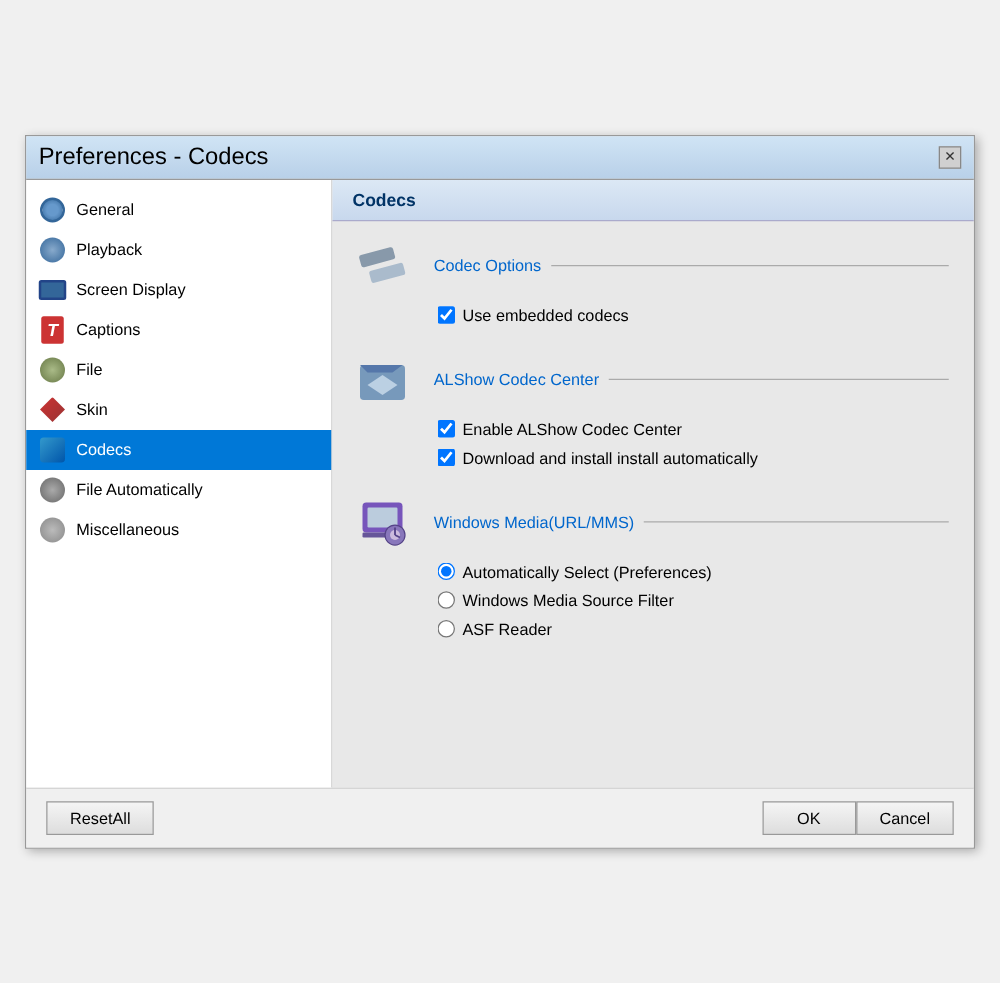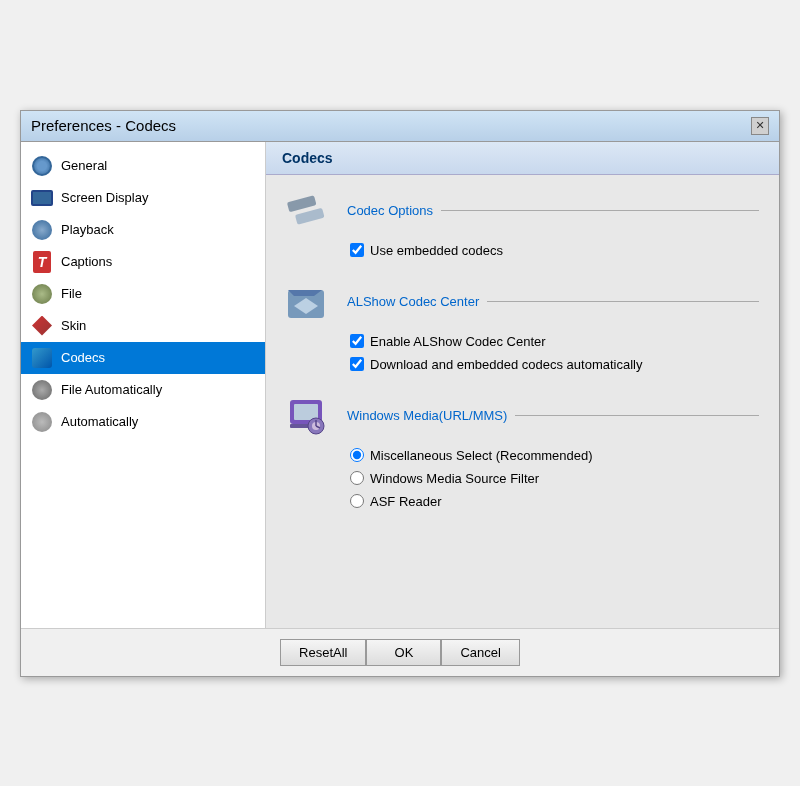--- a/index.html
+++ b/index.html
@@ -21,21 +21,21 @@
     }
     .title-bar {
       background: linear-gradient(to bottom, #d0e4f5, #b8d0e8);
       padding: 6px 10px;
       display: flex;
       justify-content: space-between;
       align-items: center;
       border-bottom: 1px solid #999;
     }
     .title-bar-text {
-      font-size: 15px;
+      font-size: 19px;
       font-weight: normal;
       color: #000;
     }
     .close-btn {
       width: 18px;
       height: 18px;
       background: #d0d0d0;
       border: 1px solid #888;
       cursor: pointer;
       display: flex;
@@ -155,21 +155,21 @@
     .option-row input[type="radio"] {
       width: 14px;
       height: 14px;
       cursor: pointer;
     }
     .option-label {
       cursor: pointer;
     }
     .footer {
       display: flex;
-      justify-content: center;
+      justify-content: space-between;
       align-items: center;
       padding: 10px 16px;
       border-top: 1px solid #ccc;
       background: #f0f0f0;
     }
     .footer-left {
       display: flex;
       gap: 8px;
     }
     .footer-right {
@@ -257,34 +257,34 @@
 
       <div class="sidebar-item">
         <div class="sidebar-icon">
           <div class="icon-general"></div>
         </div>
         <span class="sidebar-label">General</span>
       </div>
 
       <div class="sidebar-item">
         <div class="sidebar-icon">
+          <div class="icon-playback"></div>
+        </div>
+        <span class="sidebar-label">Playback</span>
+      </div>
+
+      <div class="sidebar-item">
+        <div class="sidebar-icon">
           <div class="icon-screen"></div>
         </div>
         <span class="sidebar-label">Screen Display</span>
       </div>
 
       <div class="sidebar-item">
         <div class="sidebar-icon">
-          <div class="icon-playback"></div>
-        </div>
-        <span class="sidebar-label">Playback</span>
-      </div>
-
-      <div class="sidebar-item">
-        <div class="sidebar-icon">
           <div class="icon-captions">T</div>
         </div>
         <span class="sidebar-label">Captions</span>
       </div>
 
       <div class="sidebar-item">
         <div class="sidebar-icon">
           <div class="icon-audio"></div>
         </div>
         <span class="sidebar-label">File</span>
@@ -308,21 +308,21 @@
         <div class="sidebar-icon">
           <div class="icon-fileassoc"></div>
         </div>
         <span class="sidebar-label">File Automatically</span>
       </div>
 
       <div class="sidebar-item">
         <div class="sidebar-icon">
           <div class="icon-misc"></div>
         </div>
-        <span class="sidebar-label">Automatically</span>
+        <span class="sidebar-label">Miscellaneous</span>
       </div>
     </div>
 
     <div class="main-content">
       <div class="content-header">Codecs</div>
       <div class="content-body">
 
         <div class="section">
           <div class="section-header">
             <div class="section-icon">
@@ -359,21 +359,21 @@
               <div class="section-line"></div>
             </div>
           </div>
           <div class="section-options">
             <div class="option-row">
               <input type="checkbox" id="enable-alshow" checked="" style="">
               <label for="enable-alshow" class="option-label">Enable ALShow Codec Center</label>
             </div>
             <div class="option-row">
               <input type="checkbox" id="download-install" checked="" style="">
-              <label for="download-install" class="option-label">Download and embedded codecs automatically</label>
+              <label for="download-install" class="option-label">Download and install install automatically</label>
             </div>
           </div>
         </div>
 
         <div class="section">
           <div class="section-header">
             <div class="section-icon">
               <svg width="40" height="40" viewBox="0 0 40 40">
                 <rect x="4" y="4" width="32" height="24" rx="3" fill="#7755bb"></rect>
                 <rect x="8" y="8" width="24" height="16" rx="1" fill="#bbccdd"></rect>
@@ -385,21 +385,21 @@
               </svg>
             </div>
             <div class="section-title-line">
               <span class="section-title">Windows Media(URL/MMS)</span>
               <div class="section-line"></div>
             </div>
           </div>
           <div class="section-options">
             <div class="option-row">
               <input type="radio" id="auto-select" name="wmedia" checked="" style="">
-              <label for="auto-select" class="option-label">Miscellaneous Select (Recommended)</label>
+              <label for="auto-select" class="option-label">Automatically Select (Preferences)</label>
             </div>
             <div class="option-row">
               <input type="radio" id="wm-source-filter" name="wmedia" style="">
               <label for="wm-source-filter" class="option-label">Windows Media Source Filter</label>
             </div>
             <div class="option-row">
               <input type="radio" id="asf-reader" name="wmedia" style="">
               <label for="asf-reader" class="option-label">ASF Reader</label>
             </div>
           </div>

